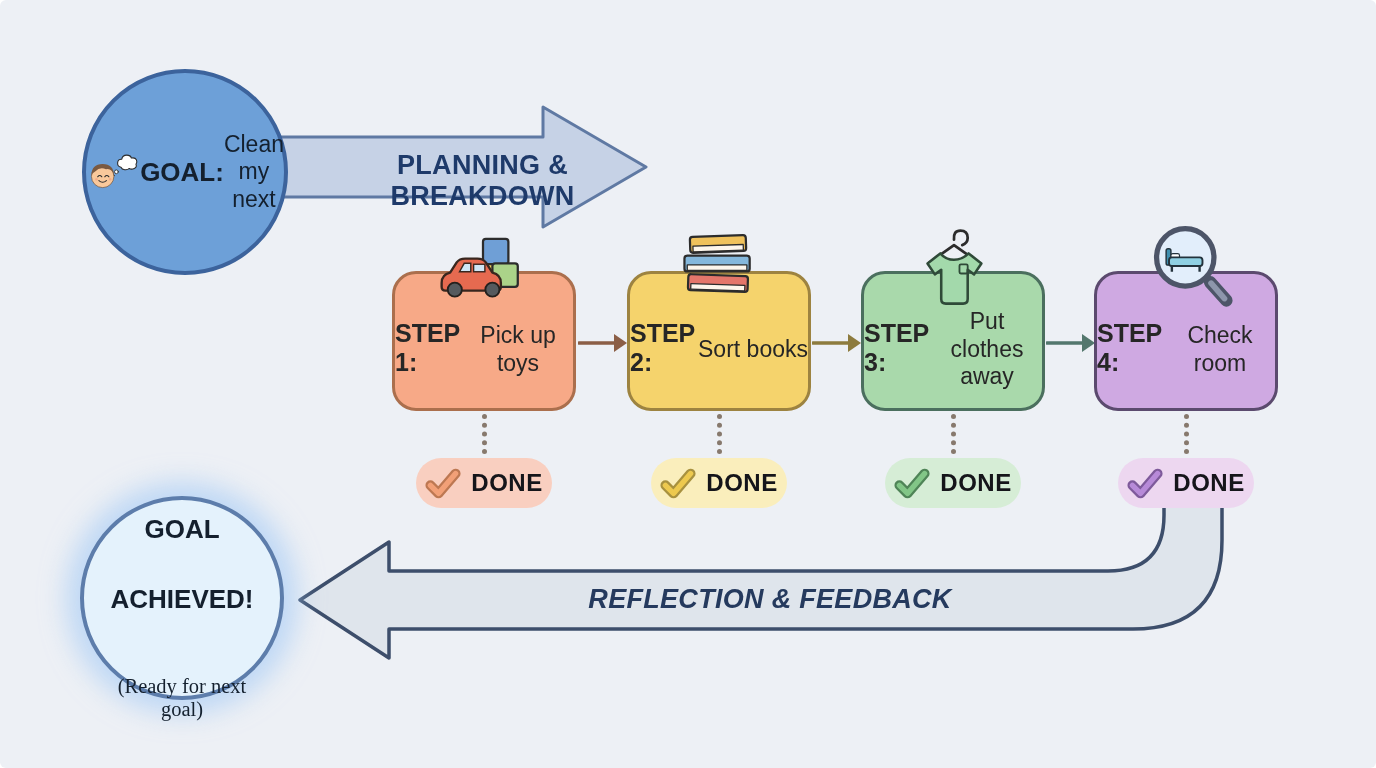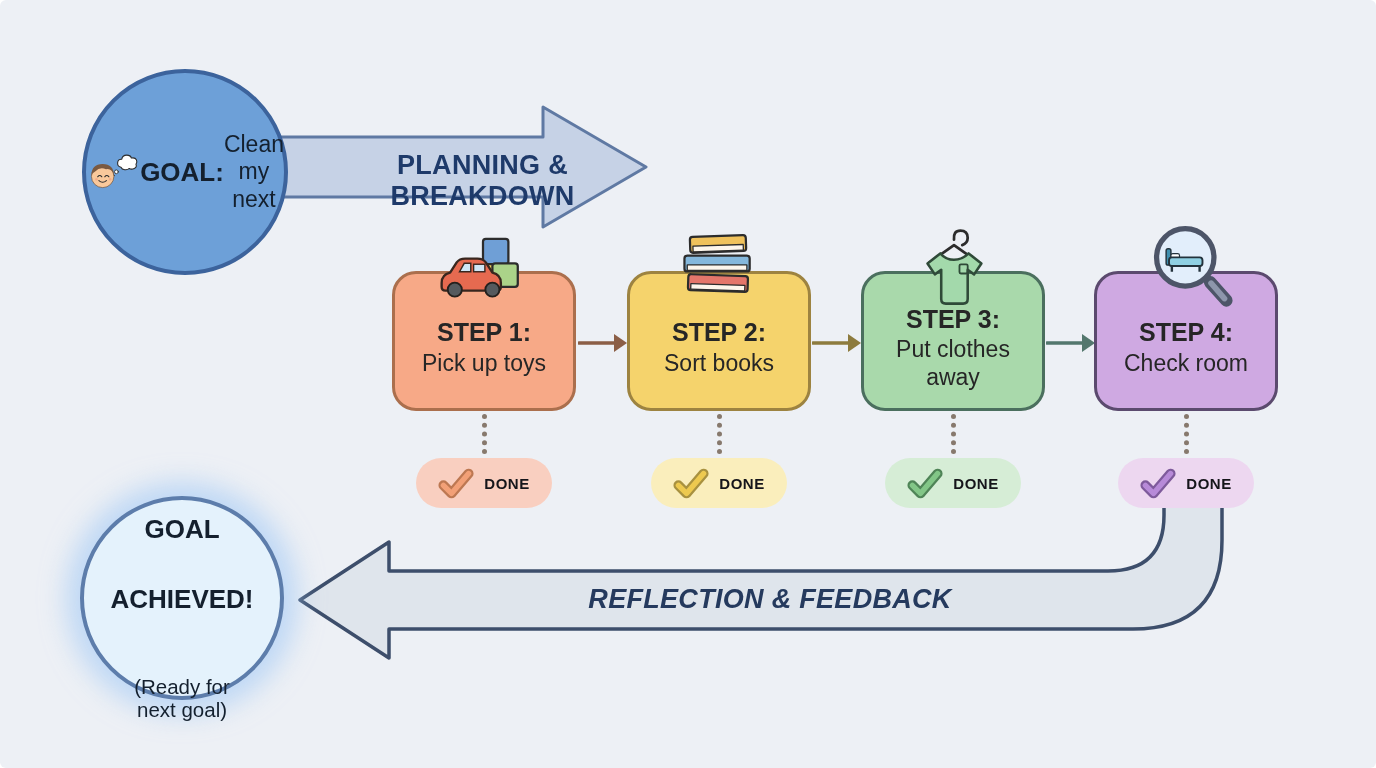--- a/index.html
+++ b/index.html
@@ -27,43 +27,43 @@
     background:var(--goal-circle-fill);border:4px solid var(--goal-circle-border);
     display:flex;flex-direction:row;align-items:center;justify-content:center;box-sizing:border-box;}
   .goal-title{font-size:26px;font-weight:700;color:var(--goal-text);line-height:1.1;}
   .goal-task{font-size:23px;color:var(--goal-text);width:132px;text-align:center;line-height:1.18;}
 
   .achieved-circle{left:80px;top:496px;width:204px;height:204px;border-radius:50%;z-index:4;
     background:var(--achieved-circle-fill);border:4px solid var(--achieved-circle-border);
     box-shadow:0 0 26px 14px var(--achieved-glow);
     display:flex;flex-direction:column;align-items:center;justify-content:center;box-sizing:border-box;gap:41px;}
   .achieved-line{font-size:26px;font-weight:700;color:var(--goal-text);line-height:1.12;}
-  .achieved-note{font-size:20.5px;color:var(--goal-text);width:140px;text-align:center;line-height:1.15;margin-top:19px;}
+  .achieved-note{font-size:20.5px;color:var(--goal-text);width:140px;text-align:center;line-height:1.15;margin-top:19px;font-family:Liberation Serif, serif;}
 
   
   .step-box{width:184px;height:140px;border:3px solid;border-radius:24px;z-index:2;box-sizing:border-box;
-    display:flex;flex-direction:column;align-items:center;justify-content:center;padding-top:14px;}
+    display:flex;align-items:center;justify-content:center;padding-top:14px;}
   .step-title{font-size:25px;font-weight:700;color:var(--step-text);line-height:1.15;}
   .step-task{font-size:23px;color:var(--step-text);width:152px;text-align:center;line-height:1.2;margin-top:3px;}
   .step-icon{z-index:3;}
 
   
   .connector{width:50px;height:26px;z-index:2;}
   .connector line{stroke:var(--conn);stroke-width:3.5;stroke-linecap:round;}
   .connector polygon{fill:var(--conn);}
   .dotted-link{width:0;height:40px;border-left:5px dotted var(--dot-color);z-index:2;}
 
   
   .done-pill{width:136px;height:50px;border-radius:25px;z-index:3;top:458px;
     display:flex;align-items:center;justify-content:center;gap:10px;}
   .done-pill .check{width:36px;height:31px;}
   .check path{fill:none;stroke-linecap:round;stroke-linejoin:round;}
   .check .co{stroke:var(--check-outline);stroke-width:11;}
   .check .cf{stroke:var(--check-color);stroke-width:6;}
-  .done-label{font-size:15px;font-weight:700;color:var(--done-text);letter-spacing:.5px;}
+  .done-label{font-size:24px;font-weight:700;color:var(--done-text);letter-spacing:.5px;}
 
   .icon-stroke{stroke:#2c2c2c;stroke-linecap:round;stroke-linejoin:round;}
 </style>
 </head>
 <body>
 
 <div class="canvas">
 
   <svg class="abs planning-arrow-svg" viewBox="0 0 385 135">
     <path d="M10,37 H273 V7 L376,67 L273,127 V97 H10 Z"></path>

